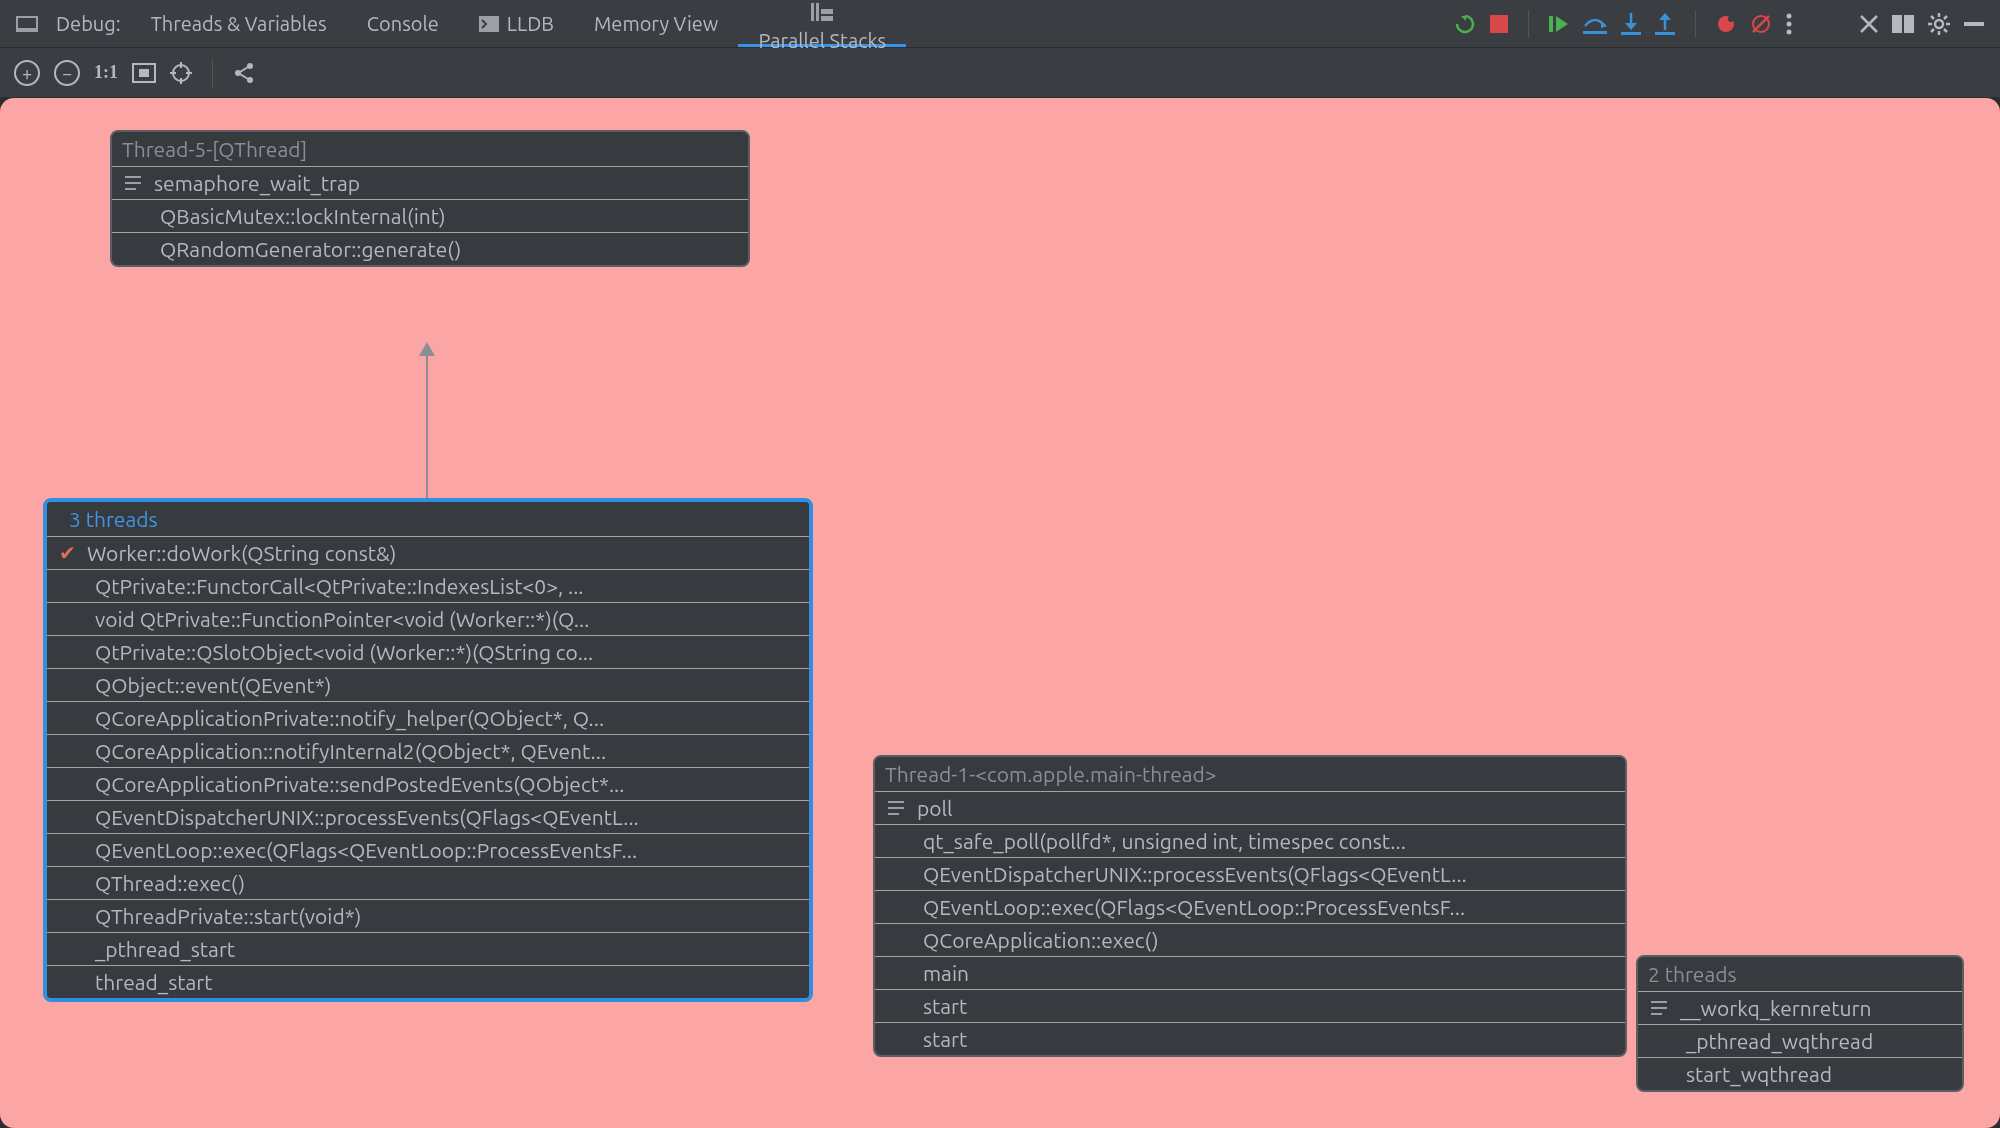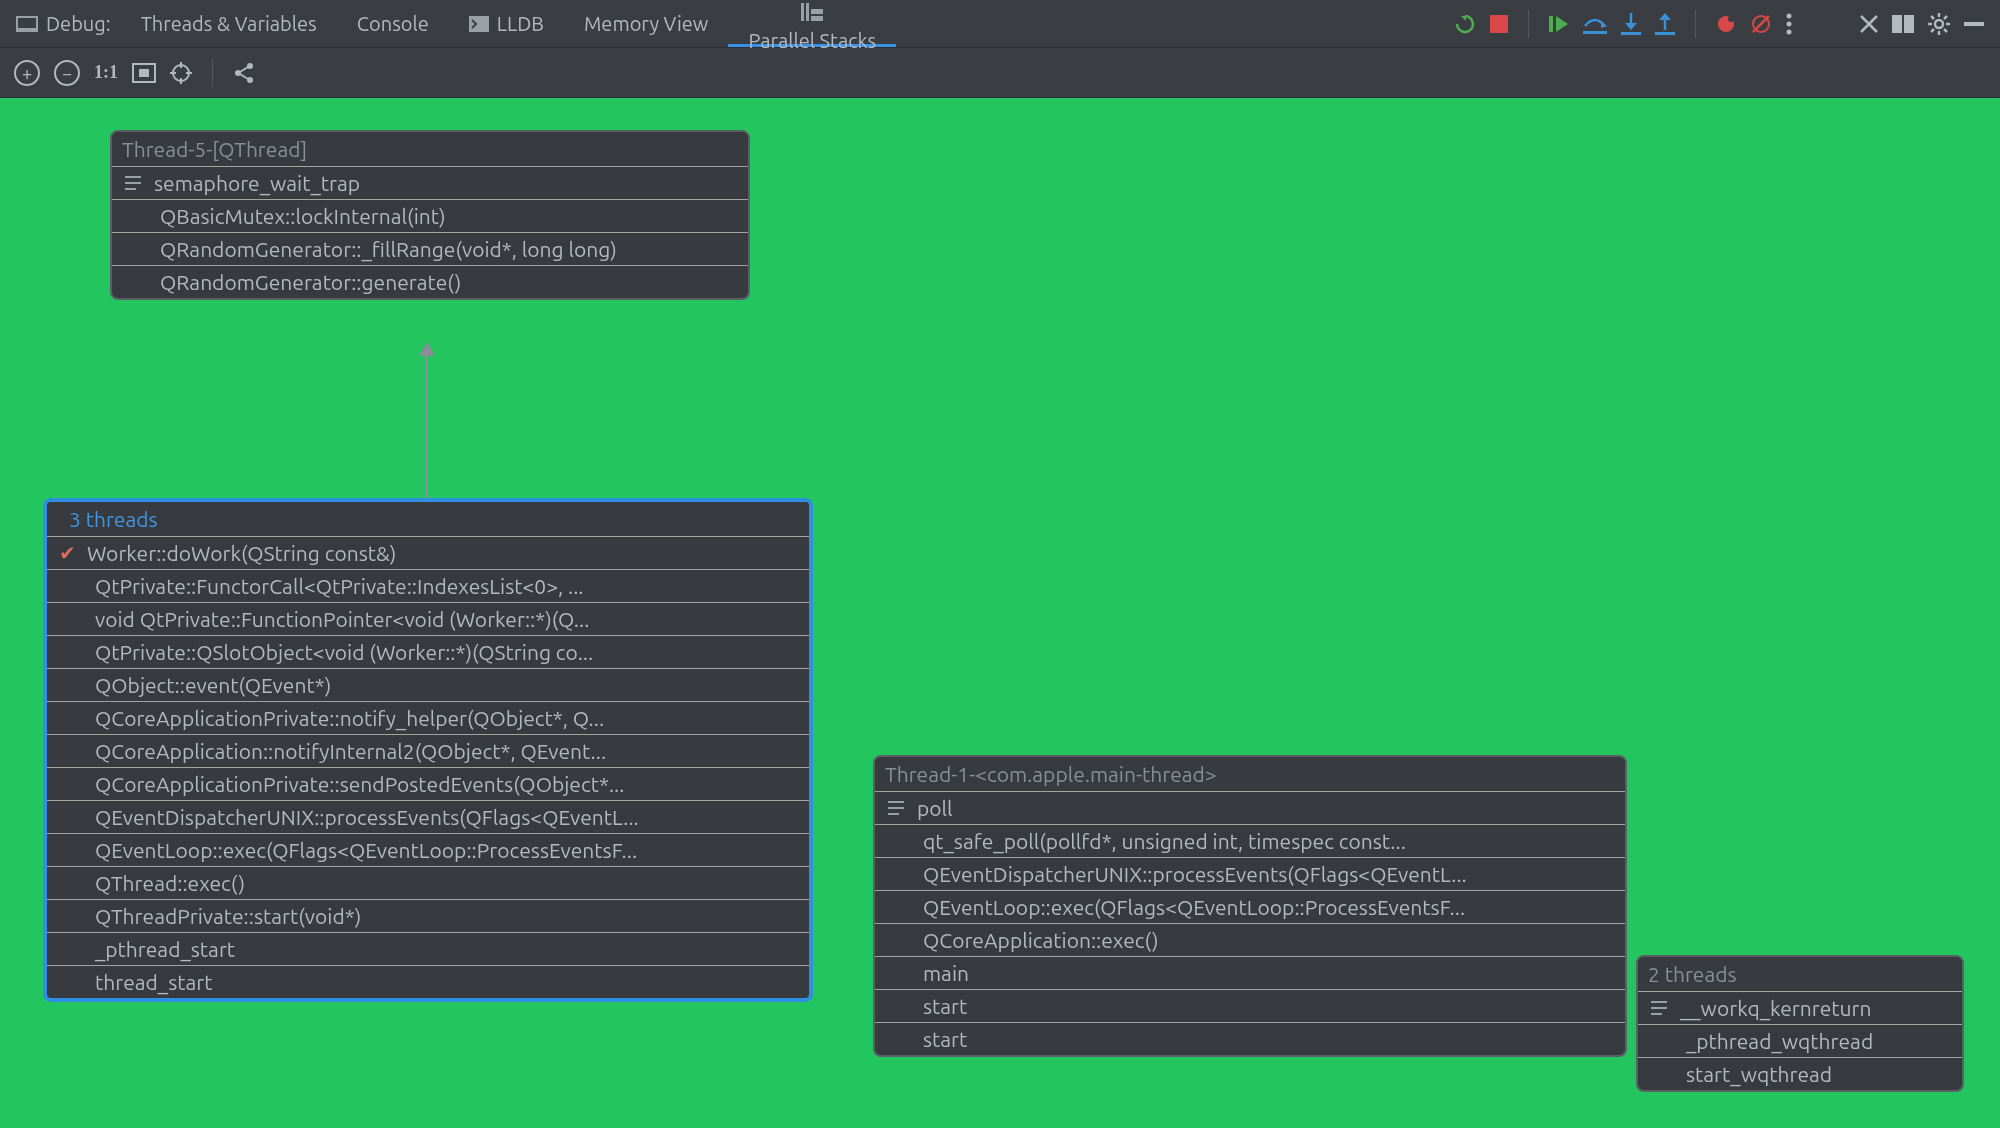--- a/index.html
+++ b/index.html
@@ -19,21 +19,21 @@
     background: #3a3d42;
     display: flex;
     align-items: center;
     border-bottom: 1px solid #2b2d31;
     font-size: 20px;
     padding: 0 6px;
   }
   .top-toolbar .debug-label {
     display: flex;
     align-items: center;
-    gap: 8px;
+    gap: 18px;
     padding: 0 10px;
     color: #b4b8bf;
   }
   .tab {
     padding: 0 20px;
     height: 100%;
     display: flex;
     align-items: center;
     gap: 8px;
     cursor: pointer;
@@ -79,21 +79,22 @@
     font-size:18px;
     cursor:pointer;
   }
   .sub-toolbar .tool { cursor:pointer; }
   
   
   .canvas {
     position: relative;
     width: 100%;
     height: calc(100% - 98px);
-    background: #22c55e;
+    background: #fca5a5;
+    border-radius: 14px;
   }
   
   .stack-box {
     position: absolute;
     background: #373a3f;
     border: 2px solid #5a5f66;
     border-radius: 8px;
     overflow: hidden;
     font-size: 21px;
   }
@@ -340,24 +341,20 @@
           </svg>
       </span>
       <span>semaphore_wait_trap</span>
     </div>
     <div class="stack-row">
         <span class="indent"></span>
         <span>QBasicMutex::lockInternal(int)</span>
       </div>
     <div class="stack-row">
         <span class="indent"></span>
-        <span>QRandomGenerator::_fillRange(void*, long long)</span>
-      </div>
-    <div class="stack-row">
-        <span class="indent"></span>
         <span>QRandomGenerator::generate()</span>
       </div>
   </div>
 
   <div class="stack-box selected" style="left:43px; top:400px; width:770px;">
     <div class="stack-title">3 threads</div>
     <div class="stack-row">
       <span class="current-marker">✔</span>
       <span>Worker::doWork(QString const&amp;)</span>
     </div>

